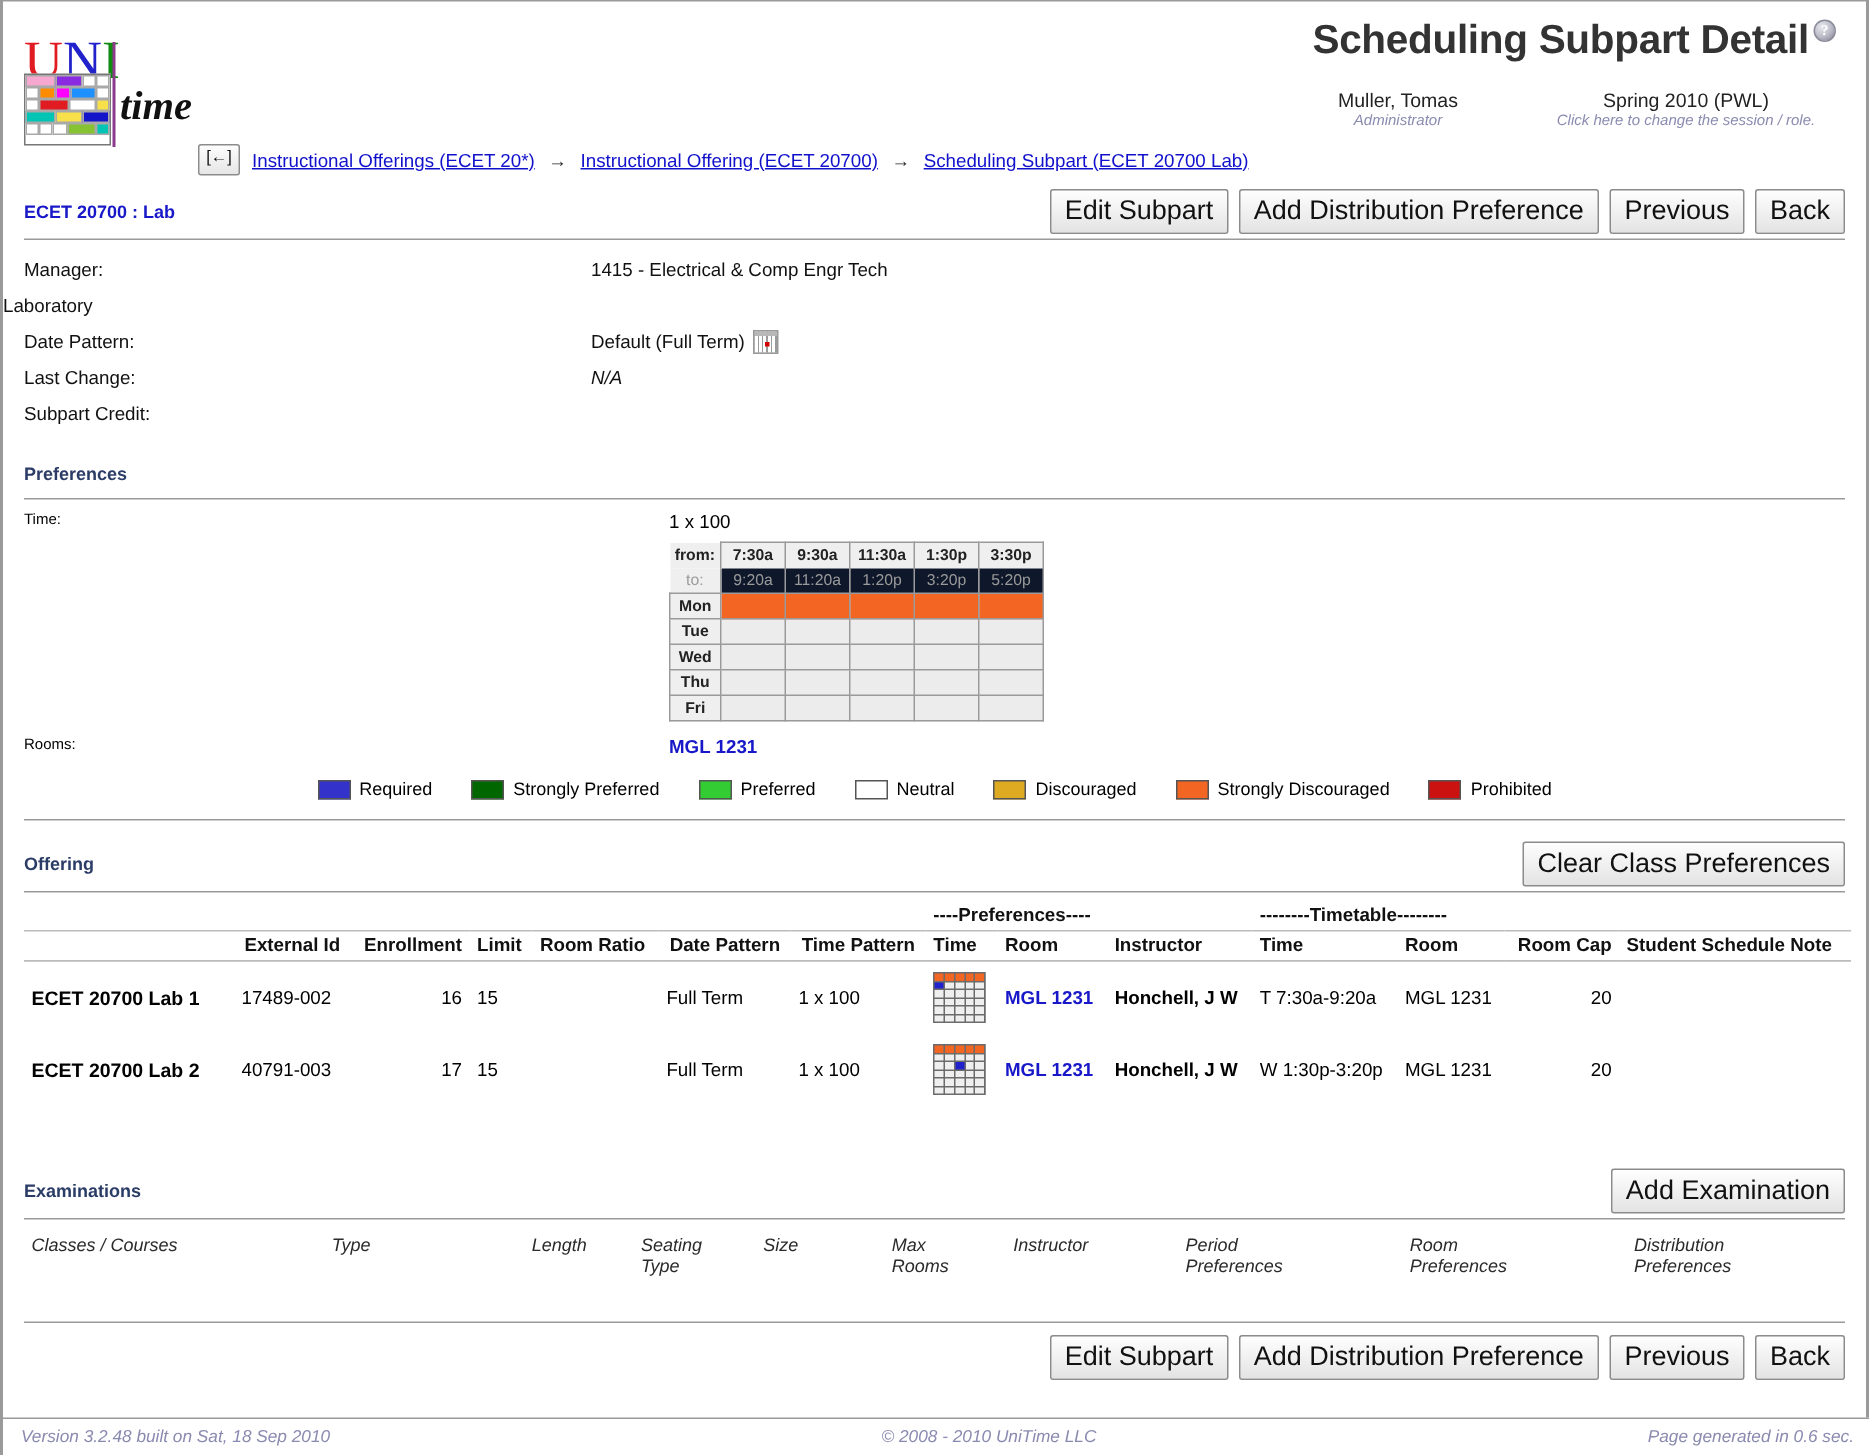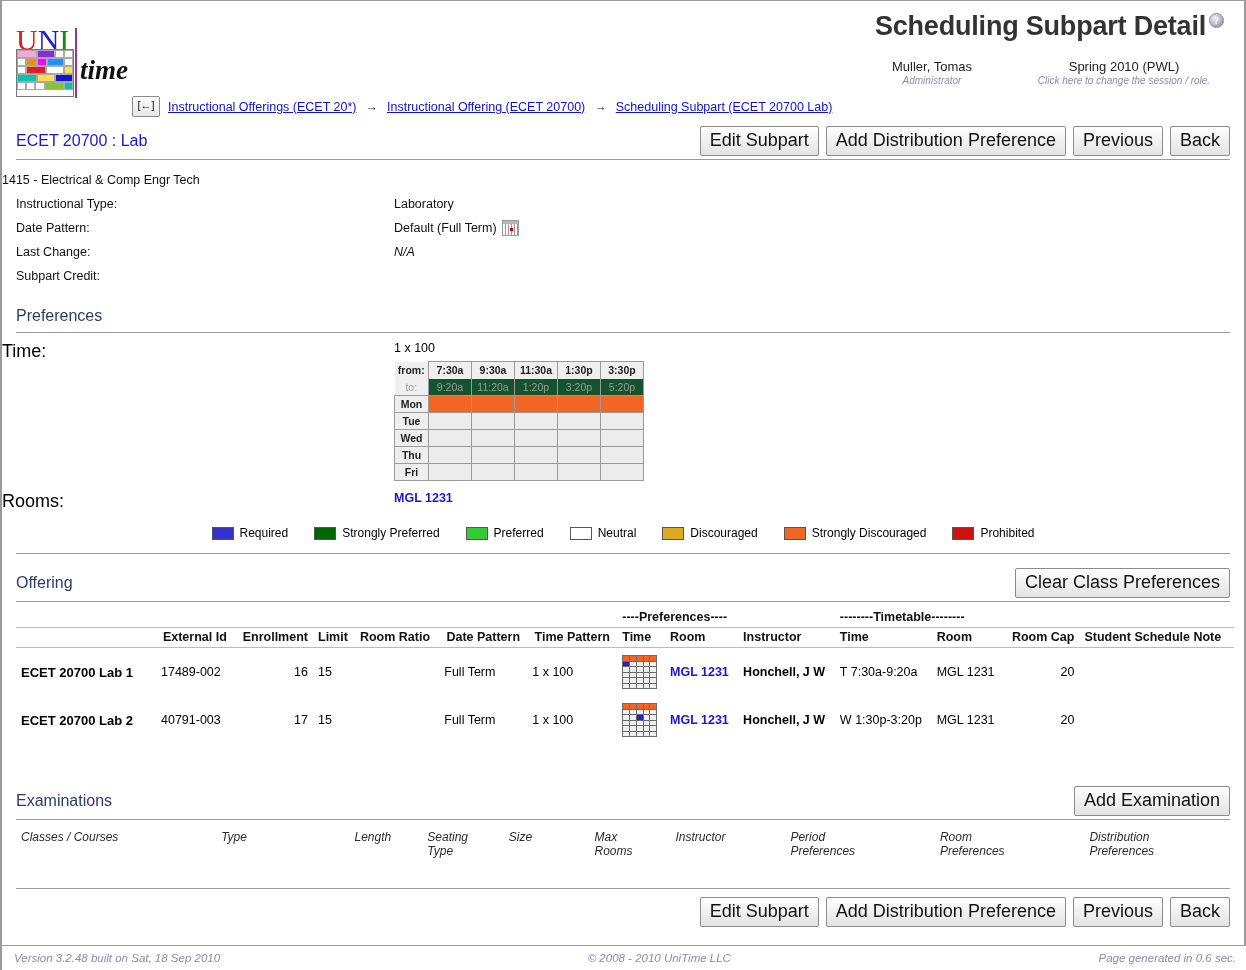--- a/index.html
+++ b/index.html
@@ -37,21 +37,21 @@
     left: 14px;
     top: 27px;
     width: 108px;
     height: 70px;
   }
   .logo-uni {
     position: absolute;
     left: 0px;
     top: 0px;
     font-family: "Liberation Serif", serif;
-    font-size: 30px;
+    font-size: 36px;
     letter-spacing: 0px;
     line-height: 24px;
   }
   .logo-uni .l-u { color: #e11b22; }
   .logo-uni .l-n { color: #2222cc; }
   .logo-uni .l-i { color: #108a10; }
   .logo-bar {
     position: absolute;
     left: 59px;
     top: 0px;
@@ -175,22 +175,22 @@
     width: 1242px;
   }
   .sec-title-row {
     display: flex;
     align-items: center;
     justify-content: space-between;
     padding: 0 14px 0 14px;
     min-height: 26px;
   }
   .sec-title {
-    font-size: 16px;
-    font-weight: normal;
+    font-size: 12px;
+    font-weight: bold;
     color: #1818c8;
   }
   .sec-title.dark {
     color: #2b3c66;
   }
   .hr {
     border: 0;
     border-top: 1px solid #9a9a9a;
     margin: 3px 14px 0 14px;
     height: 0;
@@ -254,23 +254,24 @@
     height: 3px;
     background: #d00000;
   }
 
   
   .pref-time-row {
     display: flex;
     padding-top: 8px;
   }
   .pref-label {
-    width: 392px;
-    box-sizing: border-box;
-    font-size: 18px;
+    width: 444px;
+    padding-left: 14px;
+    box-sizing: border-box;
+    font-size: 10px;
   }
   .tp-name {
     font-size: 12.5px;
     margin-bottom: 6px;
   }
   table.timegrid {
     border-collapse: collapse;
     font-size: 10.5px;
     font-family: "Liberation Sans", sans-serif;
   }
@@ -293,21 +294,21 @@
     color: #9a9a9a;
     font-weight: normal;
   }
   td.hdr-from {
     background: #efefef;
     font-weight: bold;
     color: #222;
     border-bottom: 0 !important;
   }
   td.hdr-to {
-    background: #14532d;
+    background: #0f172a;
     color: #9a9a9a;
     border-top: 0 !important;
   }
   td.day {
     background: #efefef;
     font-weight: bold;
     color: #222;
     text-align: center;
     width: 34px;
   }
@@ -519,24 +520,24 @@
         <div class="btn">Edit Subpart</div>
         <div class="btn">Add Distribution Preference</div>
         <div class="btn">Previous</div>
         <div class="btn">Back</div>
       </div>
     </div>
     <hr class="hr">
 
     <div class="detail">
       <div class="drow">
+        <div class="dlabel">Manager:</div>
         <div class="dvalue">1415 - Electrical &amp; Comp Engr Tech</div>
       </div>
       <div class="drow">
-        <div class="dlabel">Instructional Type:</div>
         <div class="dvalue">Laboratory</div>
       </div>
       <div class="drow">
         <div class="dlabel">Date Pattern:</div>
         <div class="dvalue">
           <span>Default (Full Term)</span>
           <span class="cal-icon"></span>
         </div>
       </div>
       <div class="drow">

